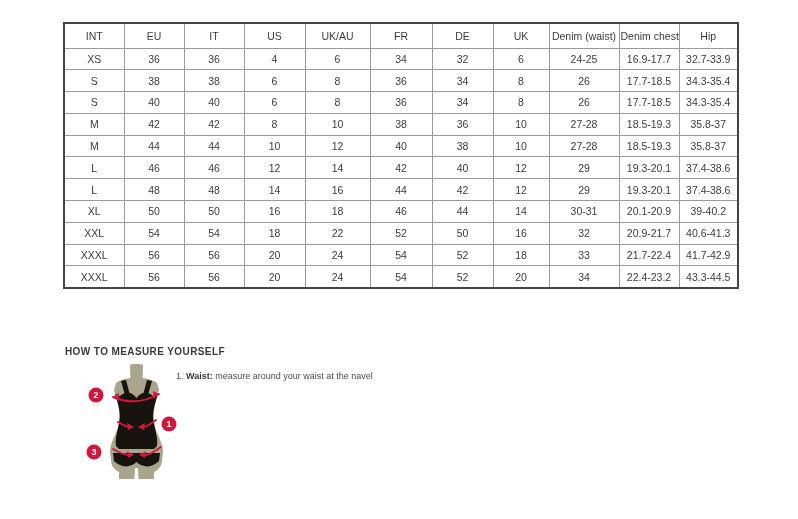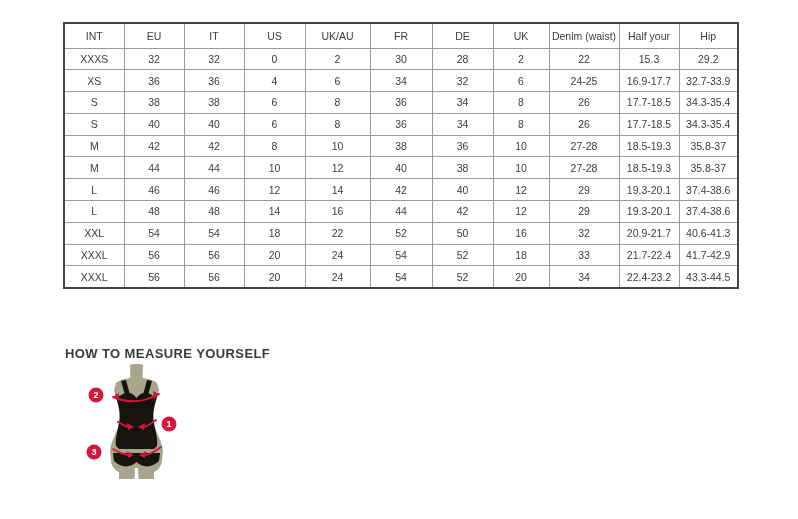--- a/index.html
+++ b/index.html
@@ -38,21 +38,21 @@
   .size-table tbody td { height: 21.8px; }
   col.c-int{width:60px} col.c-eu{width:60px} col.c-it{width:60px}
   col.c-us{width:61px} col.c-ukau{width:65px} col.c-fr{width:62px}
   col.c-de{width:61px} col.c-uk{width:56px} col.c-denim{width:70px}
   col.c-chest{width:60px} col.c-hip{width:59px}
 
   
   .measure-title {
     position: absolute;
     left: 65px; top: 346px;
-    font-size: 13px;
+    font-size: 10px;
     font-weight: bold;
     letter-spacing: 0.4px;
     color: #3a3a3a;
   }
   .measure-steps {
     position: absolute;
     left: 176px; top: 369px;
     font-size: 9px;
     color: #4f4f4f;
     line-height: 15px;
@@ -87,38 +87,25 @@
     <tr>
         <th>INT</th>
         <th>EU</th>
         <th>IT</th>
         <th>US</th>
         <th>UK/AU</th>
         <th>FR</th>
         <th>DE</th>
         <th>UK</th>
         <th>Denim (waist)</th>
-        <th>Half your</th>
+        <th>Denim chest</th>
         <th>Hip</th>
       </tr>
   </thead>
   <tbody>
-      <tr>
-        <td>XXXS</td>
-        <td>32</td>
-        <td>32</td>
-        <td>0</td>
-        <td>2</td>
-        <td>30</td>
-        <td>28</td>
-        <td>2</td>
-        <td>22</td>
-        <td>15.3</td>
-        <td>29.2</td>
-      </tr>
       <tr>
         <td>XS</td>
         <td>36</td>
         <td>36</td>
         <td>4</td>
         <td>6</td>
         <td>34</td>
         <td>32</td>
         <td>6</td>
         <td>24-25</td>
@@ -197,20 +184,33 @@
         <td>14</td>
         <td>16</td>
         <td>44</td>
         <td>42</td>
         <td>12</td>
         <td>29</td>
         <td>19.3-20.1</td>
         <td>37.4-38.6</td>
       </tr>
       <tr>
+        <td>XL</td>
+        <td>50</td>
+        <td>50</td>
+        <td>16</td>
+        <td>18</td>
+        <td>46</td>
+        <td>44</td>
+        <td>14</td>
+        <td>30-31</td>
+        <td>20.1-20.9</td>
+        <td>39-40.2</td>
+      </tr>
+      <tr>
         <td>XXL</td>
         <td>54</td>
         <td>54</td>
         <td>18</td>
         <td>22</td>
         <td>52</td>
         <td>50</td>
         <td>16</td>
         <td>32</td>
         <td>20.9-21.7</td>
@@ -241,20 +241,21 @@
         <td>34</td>
         <td>22.4-23.2</td>
         <td>43.3-44.5</td>
       </tr>
     </tbody>
 </table>
 
 <div class="measure-title">HOW TO MEASURE YOURSELF</div>
 
 <div class="measure-steps">
+  <div class="step"><span>1. </span><span class="step-label">Waist:</span><span> measure around your waist at the navel</span></div>
 </div>
 
 <div class="figure-wrap">
   <svg width="104" height="122" viewBox="0 0 104 122" xmlns="http://www.w3.org/2000/svg">
 
     <g fill="#a8a58c">
 
       <path d="M50,3 C50,1.5 63,1.5 63,3 L62.5,19 L50.5,19 Z"></path>
 
       <path d="M36,21

